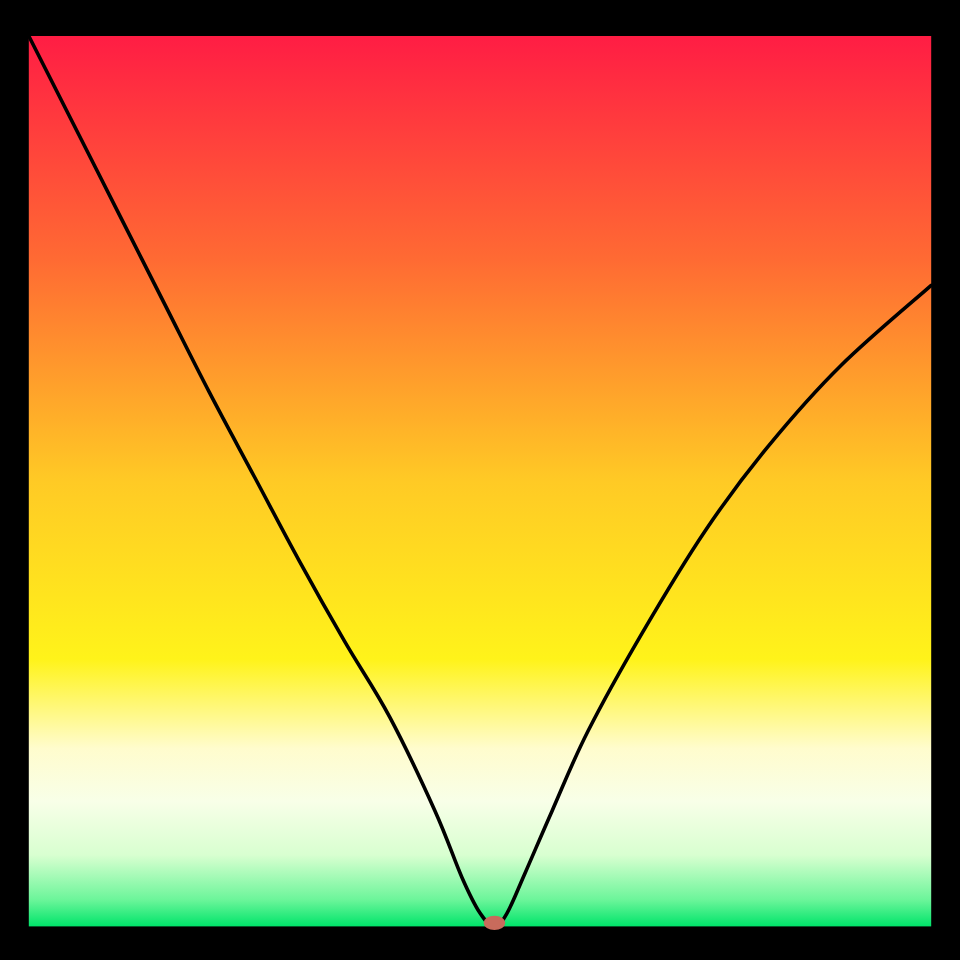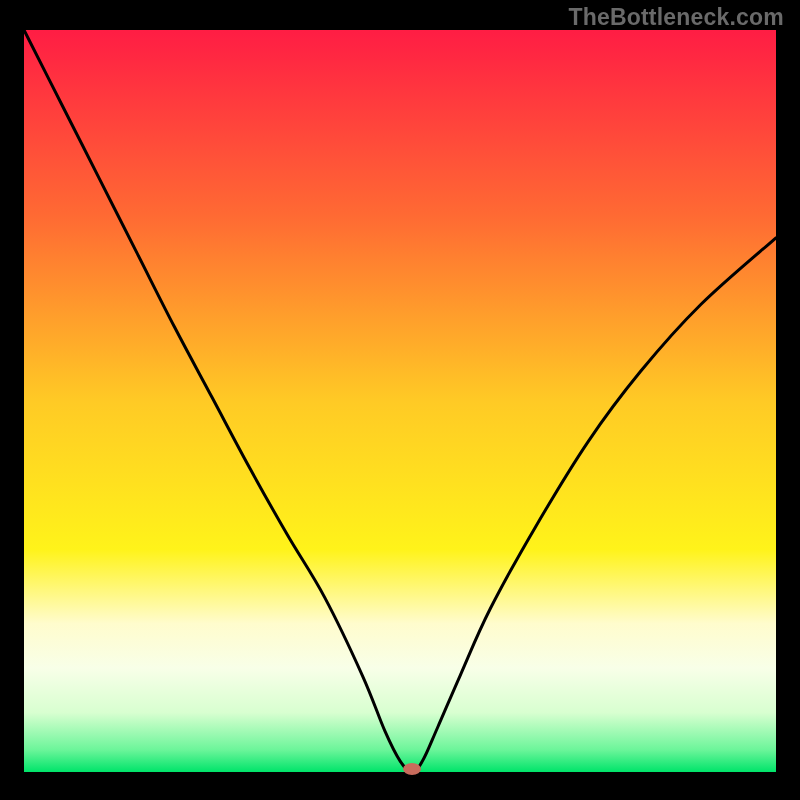--- a/index.html
+++ b/index.html
@@ -50,15 +50,14 @@
           <stop offset="92%" stop-color="#d8ffd0"></stop>
           <stop offset="97%" stop-color="#6cf59a"></stop>
           <stop offset="100%" stop-color="#00e46a"></stop>
         </linearGradient>
   </defs>
   <rect id="plot-bg" fill="url(#bg-grad)" x="24" y="30" width="752" height="742"></rect>
   <path id="curve" fill="none" stroke="#000" stroke-width="3" stroke-linejoin="round" stroke-linecap="round" d="M 24 30 C 30.768 43.355999999999995 48.064 77.488 61.6 104.19999999999999 C 75.136 130.91199999999998 85.664 151.68799999999996 99.2 178.39999999999998 C 112.736 205.112 123.26400000000001 225.888 136.8 252.60000000000002 C 150.336 279.312 160.864 300.7558 174.4 326.8 C 187.936 352.8442 198.464 371.91360000000003 212 397.29 C 225.536 422.6664 236.064 443.0714000000001 249.6 467.7800000000001 C 263.13599999999997 492.4886000000001 273.664 511.18699999999995 287.2 534.56 C 300.736 557.9329999999999 311.264 572.2536 324.8 597.63 C 338.336 623.0064 351.57120000000003 651.4992 362.40000000000003 675.54 C 373.22880000000004 699.5808 378.192 715.8305999999999 384.96 731.1899999999999 C 391.72799999999995 746.5494 395.12703999999997 753.5242 400 760.87 C 404.87296000000003 768.2158000000001 407.97120000000007 772 412.03200000000004 772 C 416.0928 772 417.95776 768.8836 422.56 760.87 C 427.16224 752.8564 430.83200000000005 742.8394 437.6 727.4799999999999 C 444.368 712.1205999999999 450.6848 696.9096 460.15999999999997 675.54 C 469.63519999999994 654.1704 476.704 635.472 490.24 608.76 C 503.776 582.048 517.7632 557.1909999999999 535.36 527.1399999999999 C 552.9568 497.0889999999999 569.0496 469.85759999999993 588 441.80999999999995 C 606.9504 413.76239999999996 620.336 396.0286 640.64 371.32 C 660.944 346.6114 676.4352000000001 328.5808 700.8000000000001 304.54 C 725.1648 280.49920000000003 762.464 249.78040000000001 776 237.76000000000002"></path>
   <ellipse id="marker" cx="412.03200000000004" cy="769.032" rx="9" ry="6" fill="#c86b5c"></ellipse>
 </svg>
 
-<div class="watermark">TheBottleneck.com</div>
 
 </div>
 
 </body></html>

